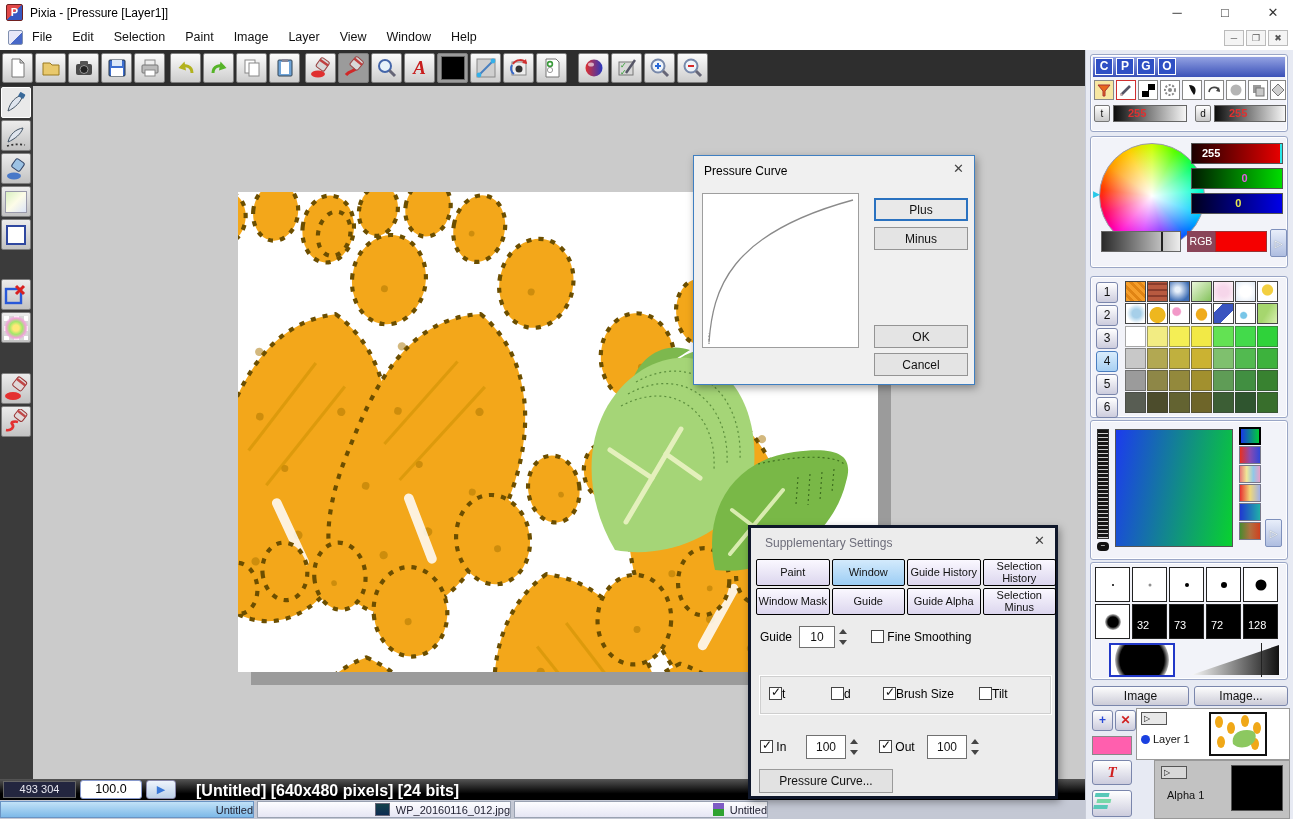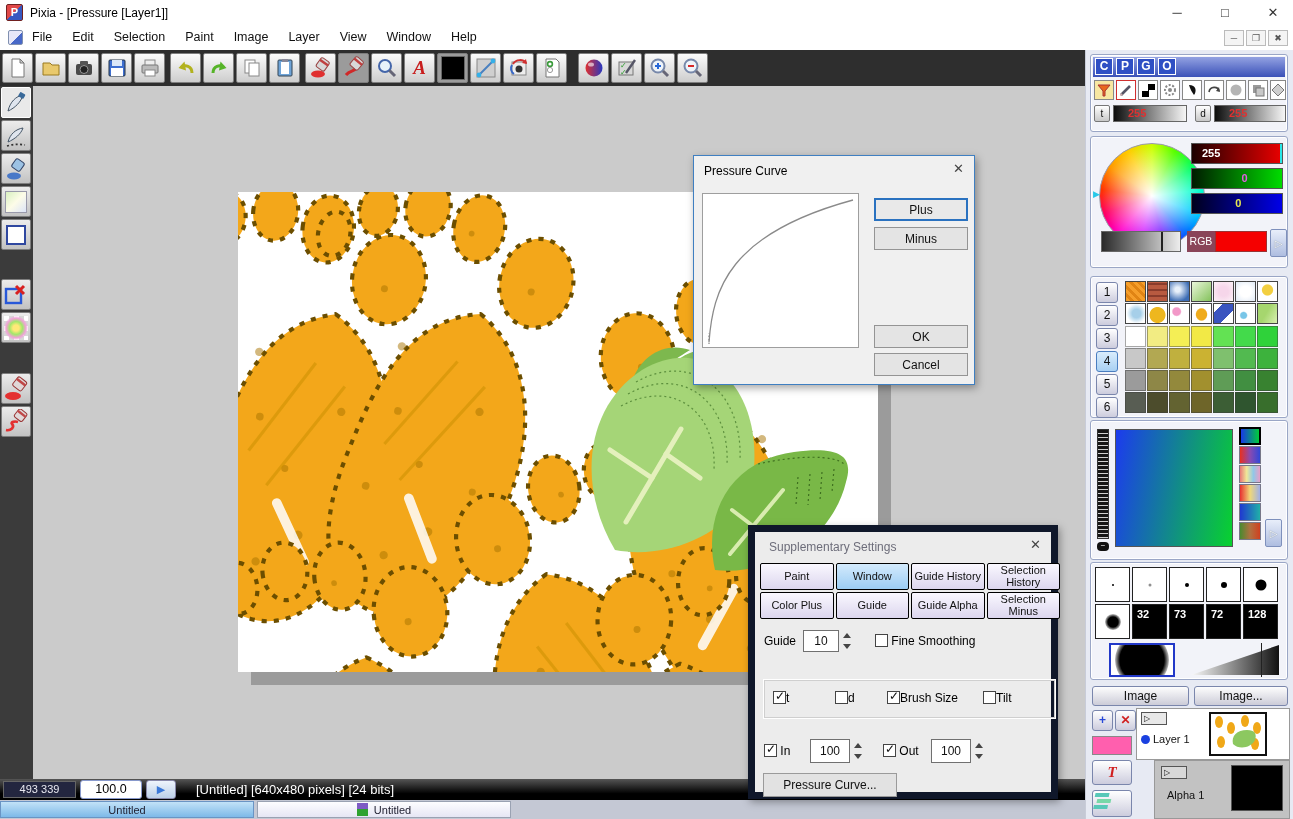--- a/index.html
+++ b/index.html
@@ -30,43 +30,43 @@
   #shadow-r{left:878px;top:204px;width:13px;height:480px;background:#9b9b9b}
   #shadow-b{left:251px;top:672px;width:640px;height:13px;background:#9b9b9b}
   
   .dialog{position:absolute;background:#f0f0f0;box-shadow:2px 3px 8px rgba(0,0,0,.35)}
   #pc-dialog{left:693px;top:155px;width:282px;height:230px;border:1px solid #3f7fc1;z-index:8}
   #pc-title{left:10px;top:8px;font-size:12px;color:#000}
   .dlg-x{position:absolute;top:5px;right:10px;font-size:13px;color:#444}
   #pc-curvebox{left:8px;top:37px;width:157px;height:155px;background:#fff;border:1px solid #9e9e9e}
   .pcbtn{position:absolute;left:180px;width:94px;height:23px;background:#e4e4e4;border:1px solid #949494;font-size:12px;display:flex;align-items:center;justify-content:center}
   .pcbtn.focus{border:2px solid #2a72c0;background:#e9e9e9}
-  #ss-dialog{left:748px;top:525px;width:310px;height:274px;background:#ececec;border:7px solid #0f172a;z-index:9}
+  #ss-dialog{left:748px;top:525px;width:310px;height:274px;background:#ececec;border:3px solid #0f172a;z-index:9}
   #ss-title{left:14px;top:8px;color:#6d6d7a;font-size:12px}
   #supp-tabs{position:absolute;left:5px;top:31px;width:300px;display:grid;grid-template-columns:repeat(4,1fr);gap:2px}
   .stab{height:27px;border:1px solid #000;border-radius:2px;background:linear-gradient(#faf8ff,#dcd6ee);font-size:11px;line-height:1.05;display:flex;align-items:center;justify-content:center;text-align:center}
   .stab.active{background:linear-gradient(#d3eafc,#9ccdf4)}
   .cb{display:inline-block;width:13px;height:13px;background:#fff;border:1px solid #444;vertical-align:-2px;position:relative}
   .cb.checked::after{content:"✓";position:absolute;left:1px;top:-3px;font-size:12px;color:#111}
   .spinbox{position:absolute;width:36px;height:22px;background:#fff;border:1px solid #707070;text-align:center;line-height:20px;font-size:12px}
   .updn{position:absolute;width:10px;height:22px}
   .updn::before,.updn::after{content:"";position:absolute;left:0;border-left:4px solid transparent;border-right:4px solid transparent}
   .updn::before{top:3px;border-bottom:5px solid #444}
   .updn::after{bottom:3px;border-top:5px solid #444}
   .sslabel{position:absolute;font-size:12px;color:#000}
   #ss-group{left:8px;top:147px;width:293px;height:40px;border:1px solid #fff;box-shadow:0 0 0 1px #cfcfcf inset}
   .ssbtn{position:absolute;left:8px;top:241px;width:134px;height:24px;background:#e2e2e2;border:1px solid #9a9a9a;font-size:12px;display:flex;align-items:center;justify-content:center}
   
   #statusbar{left:0;top:779px;width:1085px;height:21px;background:linear-gradient(#555,#000 70%)}
   #coords{left:3px;top:2px;width:73px;height:17px;background:#23263f;border:1px solid #666;color:#e8e8f0;font-size:11px;text-align:center;line-height:15px}
   #zoombox{left:80px;top:1px;width:62px;height:19px;background:#fff;border:1px solid #8899cc;border-radius:3px;color:#000;font-size:12.5px;text-align:center;line-height:17px}
   #playbtn{left:146px;top:1px;width:30px;height:19px;background:linear-gradient(#eef4fc,#bcd0e8);border:1px solid #88a;border-radius:3px;color:#3a78d8;font-size:11px;text-align:center;line-height:17px}
-  #statusinfo{left:196px;top:3px;color:#fff;font-weight:normal;font-size:13px}
+  #statusinfo{left:196px;top:3px;color:#fff;font-weight:bold;font-size:16px}
   #taskbar{left:0;top:800px;width:1085px;height:19px;background:#c4c8d4;display:flex;gap:2px;padding:1px 0}
-  .ttab{width:254px;height:17px;border:1px solid #9aa2b2;background:linear-gradient(#fdfdff,#e6e6f4);display:flex;align-items:center;justify-content:center;gap:6px;font-size:11px;color:#223;overflow:hidden}
+  .ttab{width:254px;height:17px;border:1px solid #9aa2b2;background:linear-gradient(#fdfdff,#e6e6f4);display:flex;align-items:center;justify-content:flex-end;gap:6px;font-size:11px;color:#223;overflow:hidden}
   .ttab.active{background:linear-gradient(#c2e2f8,#7db9e8);border-color:#6a94c4}
   .tthumb{width:15px;height:13px;border:1px solid #667;flex:none}
   .th1{background:linear-gradient(180deg,#15424a,#0c2b52)}
   .th2{background:linear-gradient(180deg,#8fb3da 55%,#6e9a52 55%)}
   .th3{width:11px;background:linear-gradient(180deg,#7e5cc4 45%,#2ea230 45%);border:none}
   
   #rpanel{left:1085px;top:50px;width:208px;height:769px;background:#e7eaf3;border-left:1px solid #c8ccd8}
   .rp{position:absolute;background:#f2f3f9;border:1px solid #9aa6c6;border-radius:3px;box-shadow:inset 0 0 0 1px #fff}
   #cpgo-bar{left:2px;top:2px;right:2px;height:20px;background:linear-gradient(#93a2e2,#3a50b8);display:flex;gap:3px;padding:1px 2px}
   .cpgo-btn{width:18px;height:17px;background:#2f4fc4;border:1px solid #fff;color:#fff;font-weight:bold;font-size:12px;text-align:center;line-height:15px}
@@ -91,21 +91,21 @@
   .pcell{width:21px;height:21px;border:1px solid rgba(60,60,60,.45)}
   #gradruler{left:6px;top:8px;width:12px;height:110px;border:1px solid #333;background:repeating-linear-gradient(180deg,#161616 0 3px,#cfcfcf 3px 4px)}
   #gradzero{left:6px;top:121px;width:12px;height:9px;background:#111;border-radius:4px;color:#fff;font-size:8px;text-align:center;line-height:8px}
   #gradmain{left:24px;top:8px;width:118px;height:118px;border:1px solid #555}
   [data-name="gradient-swatches"]{position:absolute;left:148px;top:6px;width:24px}
   .gsw{width:22px;height:18px;margin-bottom:1px;border:1px solid #778}
   .gsw.selected{border:2px solid #000}
   .bcell{width:35px;height:35px;background:#fff;border:1px solid #222;display:flex;align-items:flex-end;justify-content:flex-start}
   .bcell{position:relative}
   .bdot{position:absolute;left:50%;top:50%;transform:translate(-50%,-50%);background:#000;border-radius:50%}
-  .bcell.dark{background:#000;color:#fff;font-size:11px;font-weight:bold;padding:0 0 18px 4px}
+  .bcell.dark{background:#000;color:#fff;font-size:11px;font-weight:normal;padding:0 0 7px 4px}
   [data-name="brush-row-1"],[data-name="brush-row-2"]{position:absolute;left:4px;display:flex;gap:2px}
   #brushprev{left:18px;top:80px;width:66px;height:34px;background:#fff;border:2px solid #2238c8;overflow:hidden;position:absolute}
   #brushprev i{position:absolute;left:50%;top:50%;transform:translate(-50%,-50%);width:54px;height:54px;border-radius:50%;background:radial-gradient(circle,#000 58%,rgba(0,0,0,0) 75%)}
   #ramp{left:100px;top:82px;width:88px;height:30px;position:absolute;background:linear-gradient(90deg,#fafafa,#111);clip-path:polygon(0 100%,100% 0,100% 100%)}
   #rampline{left:170px;top:80px;width:1px;height:34px;background:#222;position:absolute}
   .bigbtn{position:absolute;height:20px;background:linear-gradient(#fdfdfd,#ccccd8);border:1px solid #7a86ac;border-radius:3px;font-size:12px;text-align:center;line-height:18px}
   .sqbtn{position:absolute;width:21px;height:21px;background:linear-gradient(#fff,#ccd);border:1px solid #7a86ac;border-radius:3px;font-weight:bold;text-align:center;line-height:19px}
   .eyebox{position:absolute;width:26px;height:13px;background:#e8e8e8;border:1px solid #555;font-size:8px;line-height:11px;padding-left:2px;color:#111}
   
   svg{display:block}
@@ -444,21 +444,21 @@
   </div>
 
   <div class="dialog" id="ss-dialog" data-name="supplementary-settings-dialog">
     <div class="abs" id="ss-title" data-name="dialog-title">Supplementary Settings</div>
     <div class="dlg-x" data-name="close-icon">✕</div>
     <div id="supp-tabs" data-name="supp-tabs">
         <div class="stab" data-name="tab-paint">Paint</div>
         <div class="stab active" data-name="tab-tablet">Window</div>
         <div class="stab" data-name="tab-guide-history">Guide History</div>
         <div class="stab" data-name="tab-selection-history">Selection History</div>
-        <div class="stab" data-name="tab-color-mask">Color Plus</div>
+        <div class="stab" data-name="tab-color-mask">Window Mask</div>
         <div class="stab" data-name="tab-guide">Guide</div>
         <div class="stab" data-name="tab-guide-list">Guide Alpha</div>
         <div class="stab" data-name="tab-selection-list">Selection Minus</div>
       </div>
     <span class="sslabel" style="left:9px;top:102px" data-name="adjust-label">Guide</span>
     <div class="spinbox" style="left:48px;top:98px" data-name="adjust-input">10</div>
     <div class="updn" style="left:88px;top:98px" data-name="adjust-spinner"></div>
     <span class="sslabel" style="left:120px;top:102px" data-name="fine-smoothing-checkbox"><span class="cb" data-name="checkbox-icon"></span> <span data-name="fine-smoothing-label">Fine Smoothing</span></span>
     <div class="abs" id="ss-group" data-name="pressure-options-group"></div>
     <span class="sslabel" style="left:18px;top:159px" data-name="t-checkbox"><span class="cb checked" data-name="checkbox-icon"></span><span data-name="t-label">t</span></span>
@@ -468,30 +468,34 @@
     <span class="sslabel" style="left:9px;top:212px" data-name="in-checkbox"><span class="cb checked" data-name="checkbox-icon"></span> <span data-name="in-label">In</span></span>
     <div class="spinbox" style="left:55px;top:207px;width:40px;height:24px;line-height:22px" data-name="in-input">100</div>
     <div class="updn" style="left:99px;top:208px" data-name="in-spinner"></div>
     <span class="sslabel" style="left:128px;top:212px" data-name="out-checkbox"><span class="cb checked" data-name="checkbox-icon"></span> <span data-name="out-label">Out</span></span>
     <div class="spinbox" style="left:176px;top:207px;width:40px;height:24px;line-height:22px" data-name="out-input">100</div>
     <div class="updn" style="left:220px;top:208px" data-name="out-spinner"></div>
     <div class="ssbtn" data-name="pressure-curve-button">Pressure Curve...</div>
   </div>
 
   <div class="abs" id="statusbar" data-name="status-bar">
-    <div class="abs" id="coords" data-name="cursor-coordinates">493 339</div>
+    <div class="abs" id="coords" data-name="cursor-coordinates">493 304</div>
     <div class="abs" id="zoombox" data-name="zoom-level">100.0</div>
     <div class="abs" id="playbtn" data-name="zoom-step-button">▶</div>
     <div class="abs" id="statusinfo" data-name="document-info">[Untitled] [640x480 pixels] [24 bits]</div>
   </div>
 
   <div class="abs" id="taskbar" data-name="document-taskbar">
     <div style="display:flex;gap:3px;width:100%" data-name="taskbar-tabs">
         <div class="ttab active" data-name="document-tab-0">
           <span class="tlabel" data-name="document-tab-label">Untitled</span>
+        </div>
+        <div class="ttab" data-name="document-tab-1">
+          <span class="tthumb th1" data-name="document-thumbnail"></span>
+          <span class="tlabel" data-name="document-tab-label">WP_20160116_012.jpg</span>
         </div>
         <div class="ttab" data-name="document-tab-3">
           <span class="tthumb th3" data-name="document-thumbnail"></span>
           <span class="tlabel" data-name="document-tab-label">Untitled</span>
         </div>
       </div>
   </div>
 
   <div class="abs" id="rpanel" data-name="right-panel">
 

